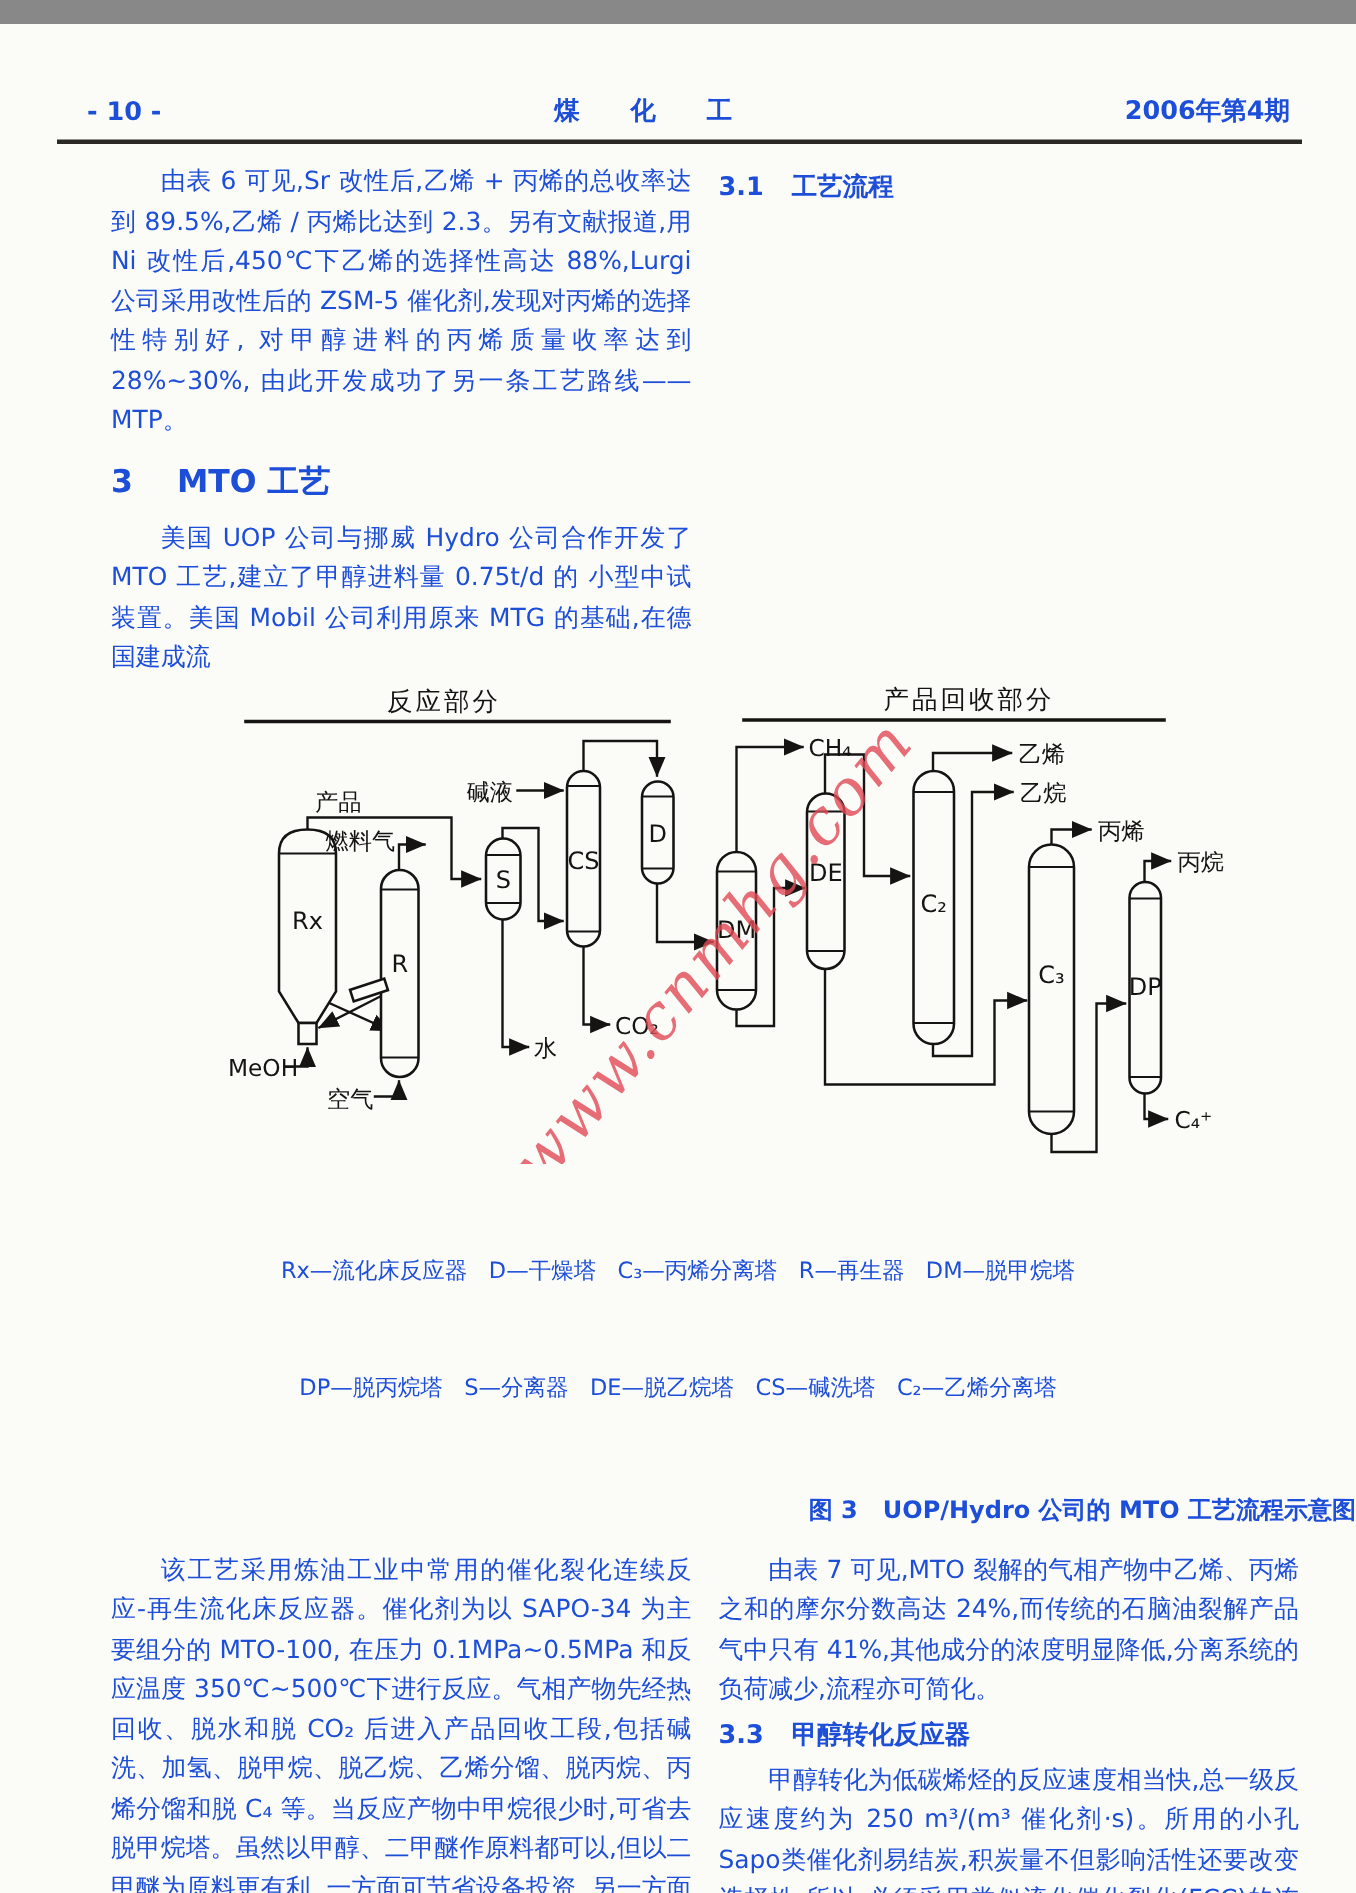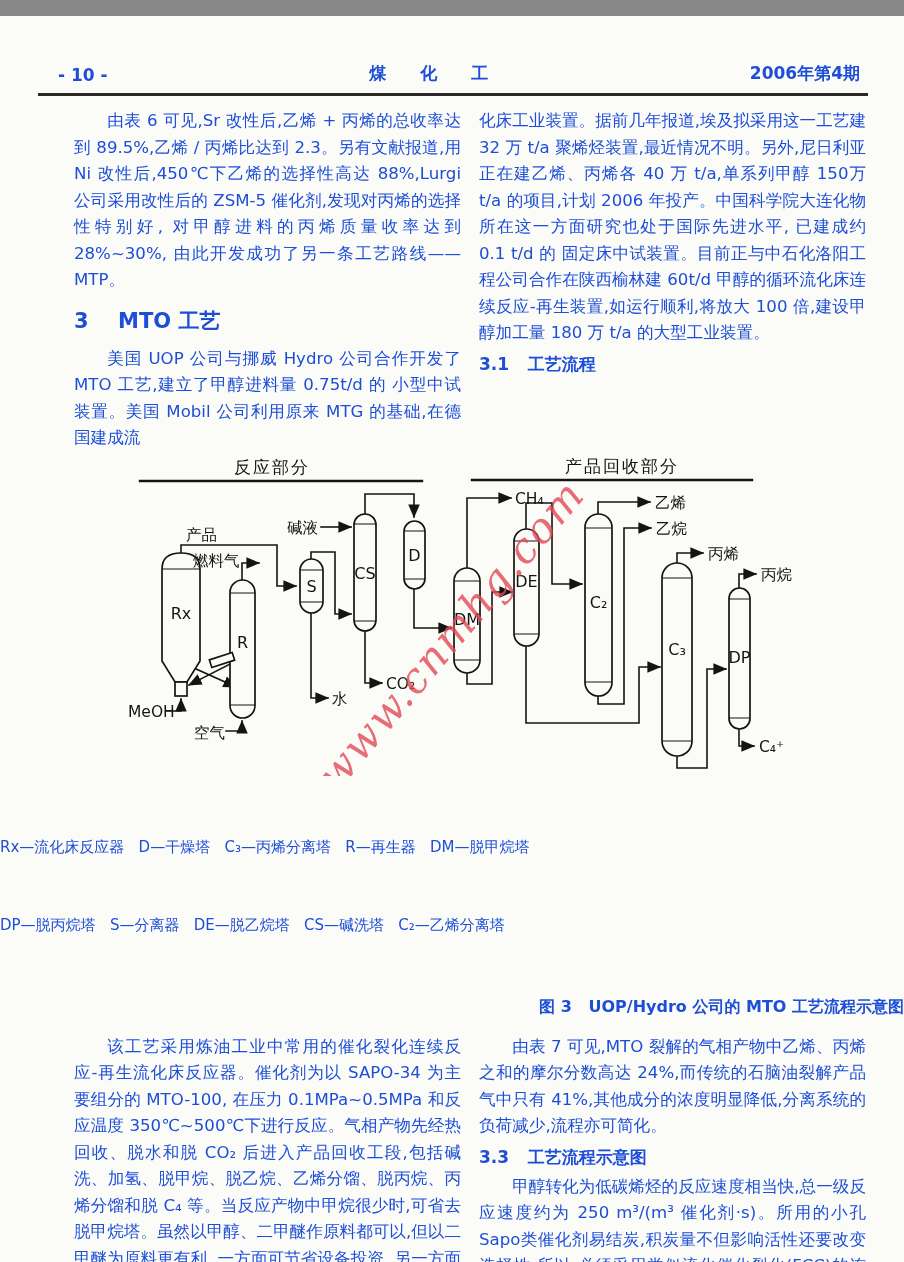--- a/index.html
+++ b/index.html
@@ -42,34 +42,34 @@
     font-size:21px;line-height:26px;font-weight:bold;
   }
   h3.h2{
     margin:4px 0 3px 0;
     font-size:17px;line-height:27px;font-weight:bold;
   }
   .num{margin-right:1.4em;}
   .num2{margin-right:1.1em;}
   
   figure{margin:4px 0 0 0;padding:0;}
-  .diagram-wrap{padding-left:42px;}
+  .diagram-wrap{padding-left:66px;}
   svg text{fill:#151412;font-family:"DejaVu Sans",sans-serif;}
   .st{font-size:17px;letter-spacing:2px;}
   .eq{font-size:16px;}
   .fl{font-size:15.5px;}
   .wm{
     font-size:42px;
     font-style:italic;
     font-family:"DejaVu Serif",serif;
     fill:#e24a55;opacity:.8;
     letter-spacing:2px;
   }
   .legend{
-    text-align:left;
+    text-align:center;
     font-size:15px;line-height:26px;
     white-space:pre-wrap;
     margin-top:2px;
   }
   figcaption{
     text-align:right;font-weight:bold;
     font-size:16px;margin-top:7px;white-space:pre-wrap;
   }
 </style>
 </head>
@@ -84,21 +84,20 @@
   </header>
   <div class="rule"></div>
 
   <div class="cols">
     <div class="col">
       <p class="ind">由表 6 可见,Sr 改性后,乙烯 + 丙烯的总收率达到 89.5%,乙烯 / 丙烯比达到 2.3。另有文献报道,用 Ni 改性后,450℃下乙烯的选择性高达 88%,Lurgi 公司采用改性后的 ZSM-5 催化剂,发现对丙烯的选择性特别好, 对甲醇进料的丙烯质量收率达到 28%~30%, 由此开发成功了另一条工艺路线——MTP。</p>
       <h2 class="h1"><span class="num">3</span><span>MTO 工艺</span></h2>
       <p class="ind">美国 UOP 公司与挪威 Hydro 公司合作开发了 MTO 工艺,建立了甲醇进料量 0.75t/d 的 小型中试装置。美国 Mobil 公司利用原来 MTG 的基础,在德国建成流</p>
     </div>
     <div class="col">
-      <p>化床工业装置。据前几年报道,埃及拟采用这一工艺建 32 万 t/a 聚烯烃装置,最近情况不明。另外,尼日利亚正在建乙烯、丙烯各 40 万 t/a,单系列甲醇 150万 t/a 的项目,计划 2006 年投产。中国科学院大连化物所在这一方面研究也处于国际先进水平, 已建成约 0.1 t/d 的 固定床中试装置。目前正与中石化洛阳工程公司合作在陕西榆林建 60t/d 甲醇的循环流化床连续反应-再生装置,如运行顺利,将放大 100 倍,建设甲醇加工量 180 万 t/a 的大型工业装置。</p>
       <h3 class="h2"><span class="num2">3.1</span><span>工艺流程</span></h3>
     </div>
   </div>
 
   <figure>
     <div class="diagram-wrap">
       <svg width="820" height="320" viewBox="0 0 820 320">
         <defs>
           <marker id="arw" viewBox="0 0 8 8" markerWidth="9" markerHeight="9" refX="7" refY="3.5" orient="auto">
             <path d="M0,0.3 L7.6,3.5 L0,6.7 Z" fill="#151412"></path>
@@ -217,19 +216,19 @@
     <figcaption>图 3   UOP/Hydro 公司的 MTO 工艺流程示意图</figcaption>
   </figure>
 
   <div class="cols" style="padding-top:16px;">
     <div class="col">
       <p class="ind">该工艺采用炼油工业中常用的催化裂化连续反应-再生流化床反应器。催化剂为以 SAPO-34 为主要组分的 MTO-100, 在压力 0.1MPa~0.5MPa 和反应温度 350℃~500℃下进行反应。气相产物先经热回收、脱水和脱 CO₂ 后进入产品回收工段,包括碱洗、加氢、脱甲烷、脱乙烷、乙烯分馏、脱丙烷、丙烯分馏和脱 C₄ 等。当反应产物中甲烷很少时,可省去脱甲烷塔。虽然以甲醇、二甲醚作原料都可以,但以二甲醚为原料更有利, 一方面可节省设备投资, 另一方面减少水的生成, 对催化剂寿命有利。因为产物中包括乙烯、丙烯和丁烯, 为满足市场需求, 可采用歧化工艺, 如使丙烯歧化为乙烯和丁烯, 或倒过来使乙烯和丁烯歧化为丙烯。</p>
 
     </div>
     <div class="col">
       <p class="ind">由表 7 可见,MTO 裂解的气相产物中乙烯、丙烯之和的摩尔分数高达 24%,而传统的石脑油裂解产品气中只有 41%,其他成分的浓度明显降低,分离系统的负荷减少,流程亦可简化。</p>
-      <h3 class="h2"><span class="num2">3.3</span><span>工艺流程示意图</span></h3>
+      <h3 class="h2"><span class="num2">3.3</span><span>甲醇转化反应器</span></h3>
       <p class="ind">甲醇转化为低碳烯烃的反应速度相当快,总一级反应速度约为 250 m³/(m³ 催化剂·s)。所用的小孔Sapo类催化剂易结炭,积炭量不但影响活性还要改变选择性,所以,必须采用类似流化催化裂化(FCC)的连续反应-再生方式。目前全世界炼油行业的催化裂化装置绝大部分采用提升管催化裂化反应器(图 4)。</p>
 
     </div>
   </div>
 
 </div>
 
 </body></html>

